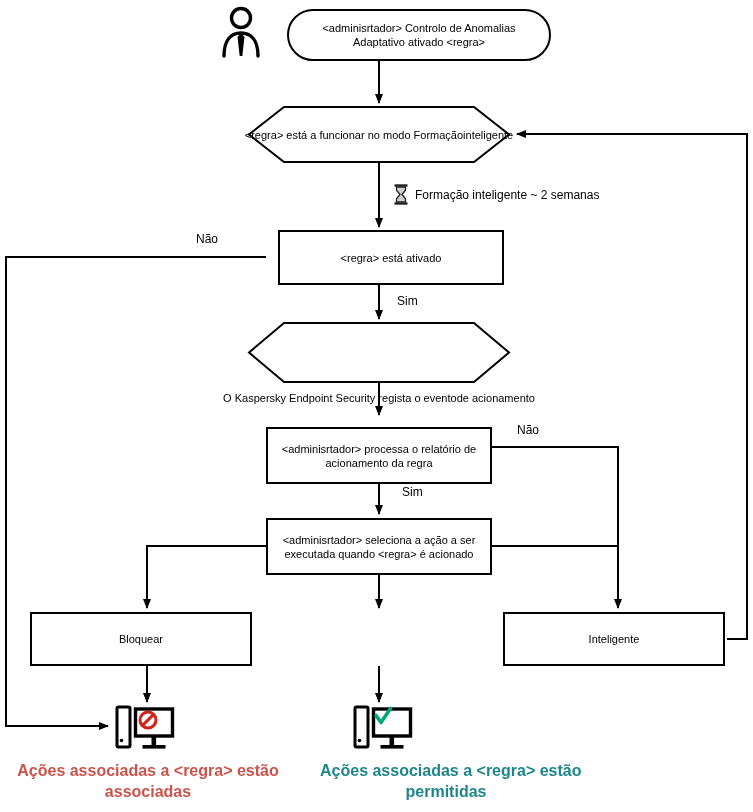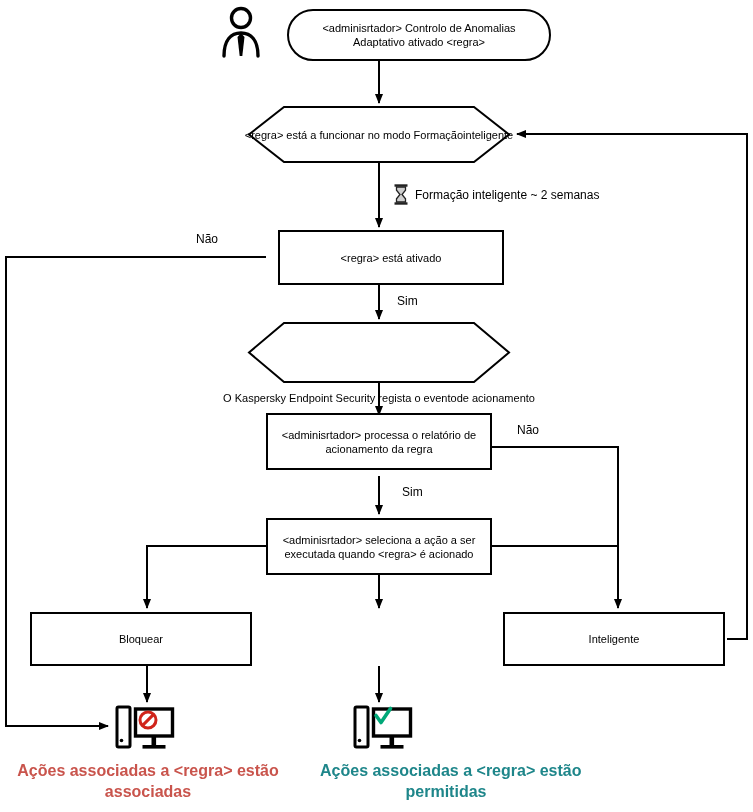--- a/index.html
+++ b/index.html
@@ -94,21 +94,21 @@
     <span>&lt;regra&gt; está ativado</span>
   </div>
   <div class="biglbl" style="left:196px;top:230px;">Não</div>
   <div class="biglbl" style="left:397px;top:292px;">Sim</div>
 
   <div class="hexlabel" style="left:251px;top:323px;width:256px;height:59px;margin-top:45px;">
     <span>O Kaspersky Endpoint Security regista o evento</span>
     <span>de acionamento</span>
   </div>
 
-  <div class="node" style="left:266px;top:413px;width:222px;height:53px;">
+  <div class="node" style="left:266px;top:427px;width:222px;height:53px;">
     <span>&lt;adminisrtador&gt; processa o relatório de</span>
     <span>acionamento da regra</span>
   </div>
   <div class="biglbl" style="left:517px;top:421px;">Não</div>
   <div class="biglbl" style="left:402px;top:483px;">Sim</div>
 
   <div class="node" style="left:266px;top:518px;width:222px;height:53px;">
     <span>&lt;adminisrtador&gt; seleciona a ação a ser</span>
     <span>executada quando &lt;regra&gt; é acionado</span>
   </div>

